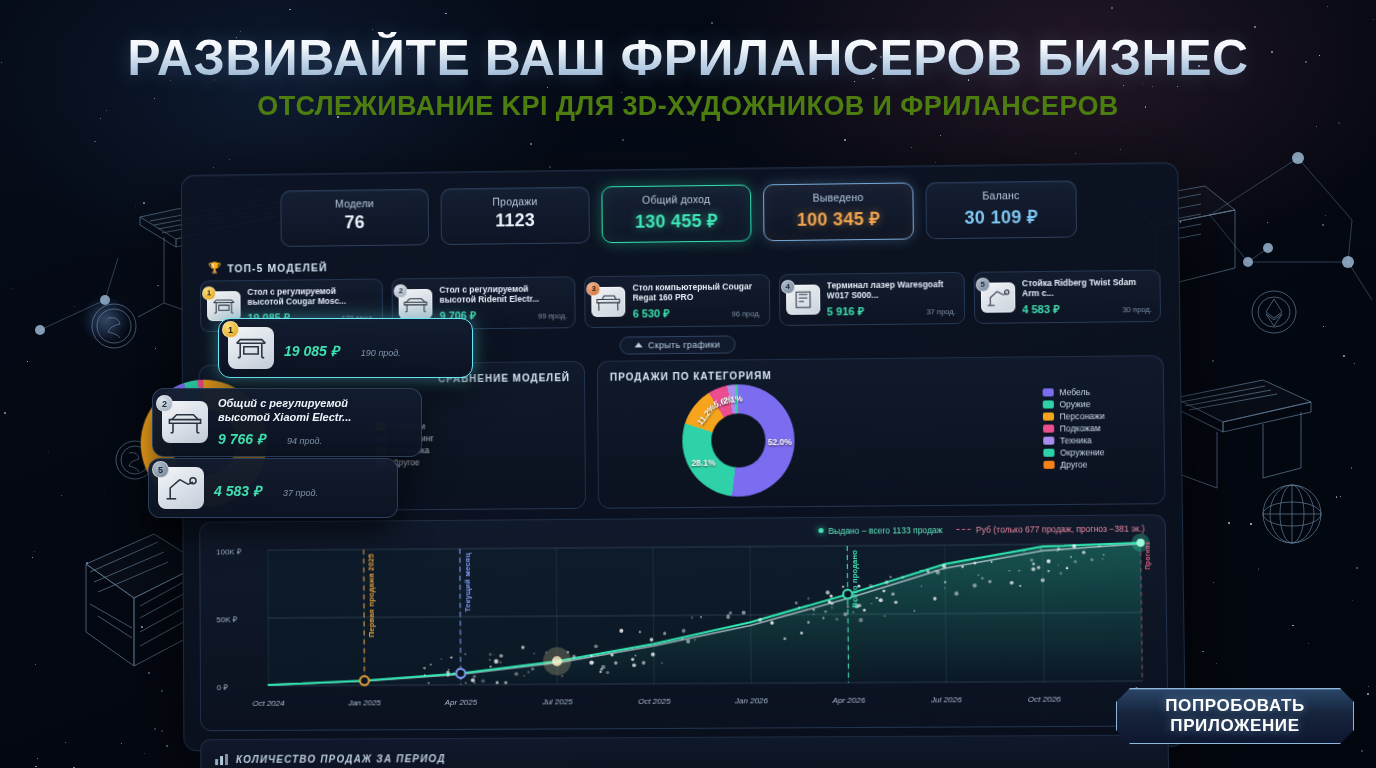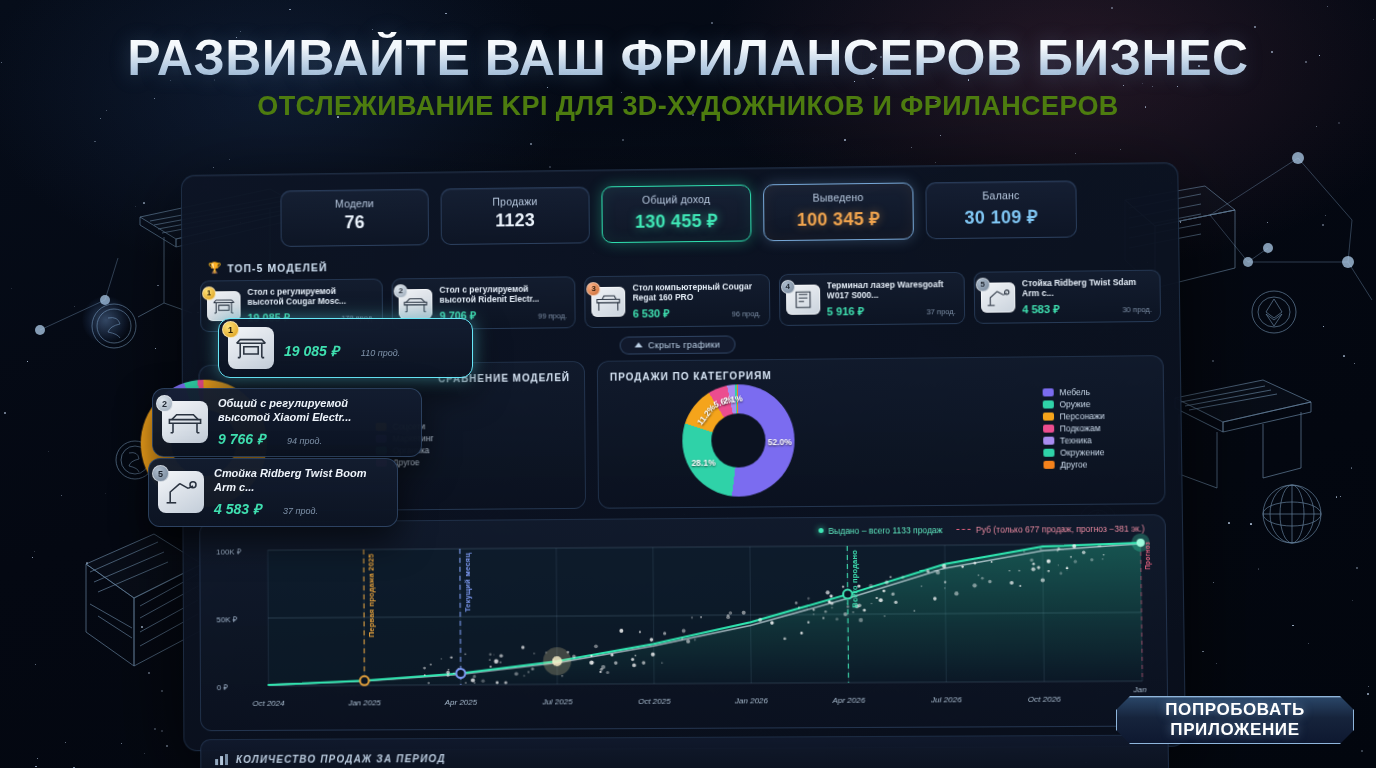--- a/index.html
+++ b/index.html
@@ -195,21 +195,21 @@
   .fc-thumb .pic svg * { stroke:#2a3340; stroke-width:1.3; fill:none; }
   .fc-thumb .rank { width:17px;height:17px;font-size:9px;left:-6px;top:-6px; }
   .fc-name { font-size: 11px; font-weight: 700; font-style: italic; color: #eef4fb; line-height: 1.25; max-width: 170px; }
   .fc-stats { display:flex; align-items:baseline; gap: 22px; margin-top: 4px; }
   .fc-price { font-size: 14px; font-weight: 700; font-style: italic; color: #3fe0b0; }
   .fc-count { font-size: 9px; font-style: italic; color: #8094ab; }
 
   
   #cta {
     position: absolute; right: 22px; bottom: 24px;
-    width: 238px; height: 48px; z-index: 40;
+    width: 238px; height: 56px; z-index: 40;
     display:flex; align-items:center; justify-content:center;
     background: linear-gradient(180deg, #2a4668 0%, #16243c 45%, #0e1830 100%);
     border: 1.5px solid #8fb6dc;
     border-radius: 8px;
     clip-path: polygon(14px 0, calc(100% - 14px) 0, 100% 14px, 100% calc(100% - 14px), calc(100% - 14px) 100%, 14px 100%, 0 calc(100% - 14px), 0 14px);
     box-shadow: 0 0 22px rgba(130,185,235,.35), inset 0 1px 0 rgba(200,230,255,.25);
     cursor: pointer;
   }
   #cta .cta-text {
     font-size: 17px; font-weight: 700; color: #ffffff; text-align:center; line-height: 1.15;
@@ -1010,21 +1010,21 @@
             <svg viewBox="0 0 30 24">
               <path d="M3 8 h24 M3 8 l3 -3 h18 l3 3 M6 8 v12 M24 8 v12 M6 20 h-2 M24 20 h2"></path>
               <path d="M9 11 h12 v6 h-12z"></path>
             </svg>
           </div>
           <div class="rank g1">1</div>
         </div>
         <div style="min-width:0">
           <div class="fc-stats">
             <span class="fc-price">19 085 ₽</span>
-            <span class="fc-count">110 прод.</span>
+            <span class="fc-count">190 прод.</span>
           </div>
         </div>
       </div>
       <div class="float-card" style="left: 152px; top: 388px; width: 270px;">
         <div class="fc-thumb">
           <div class="pic">
             <svg viewBox="0 0 30 24">
               <path d="M2 10 h26 v3 h-26z"></path>
               <path d="M5 13 v8 M25 13 v8 M5 21 h-2 M25 21 h2"></path>
               <path d="M4 10 l4 -4 h14 l4 4"></path>
@@ -1045,21 +1045,20 @@
           <div class="pic">
             <svg viewBox="0 0 30 24">
               <path d="M6 21 v-9 l8 -7 M14 5 l7 4 M21 9 l4 -2"></path>
               <circle cx="25" cy="6" r="2.5"></circle>
               <path d="M3 21 h8"></path>
             </svg>
           </div>
           <div class="rank g5">5</div>
         </div>
         <div style="min-width:0">
-          <div class="fc-name">Стойка Ridberg Twist Boom Arm с...</div>
           <div class="fc-stats">
             <span class="fc-price">4 583 ₽</span>
             <span class="fc-count">37 прод.</span>
           </div>
         </div>
       </div>
     </div>
 
   <div id="cta">
     <div class="cta-text">

